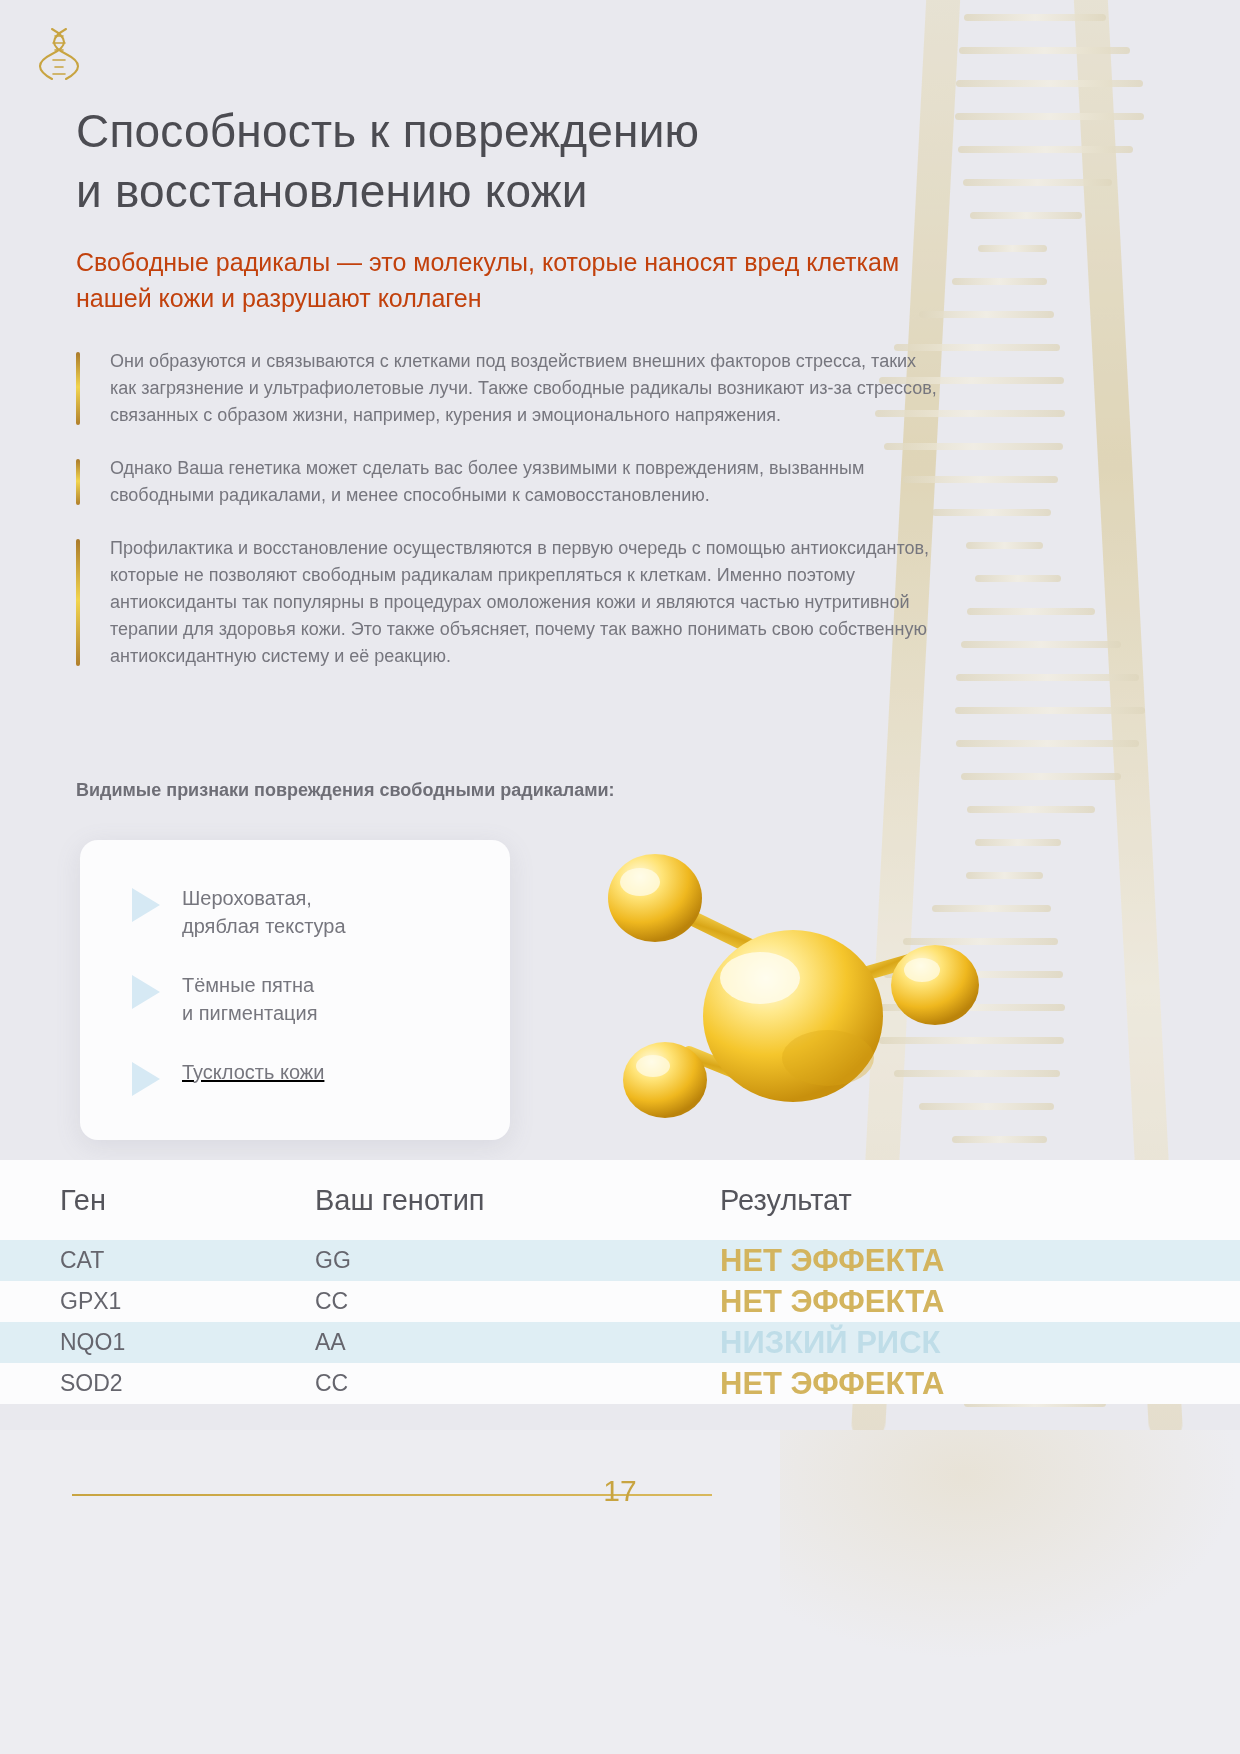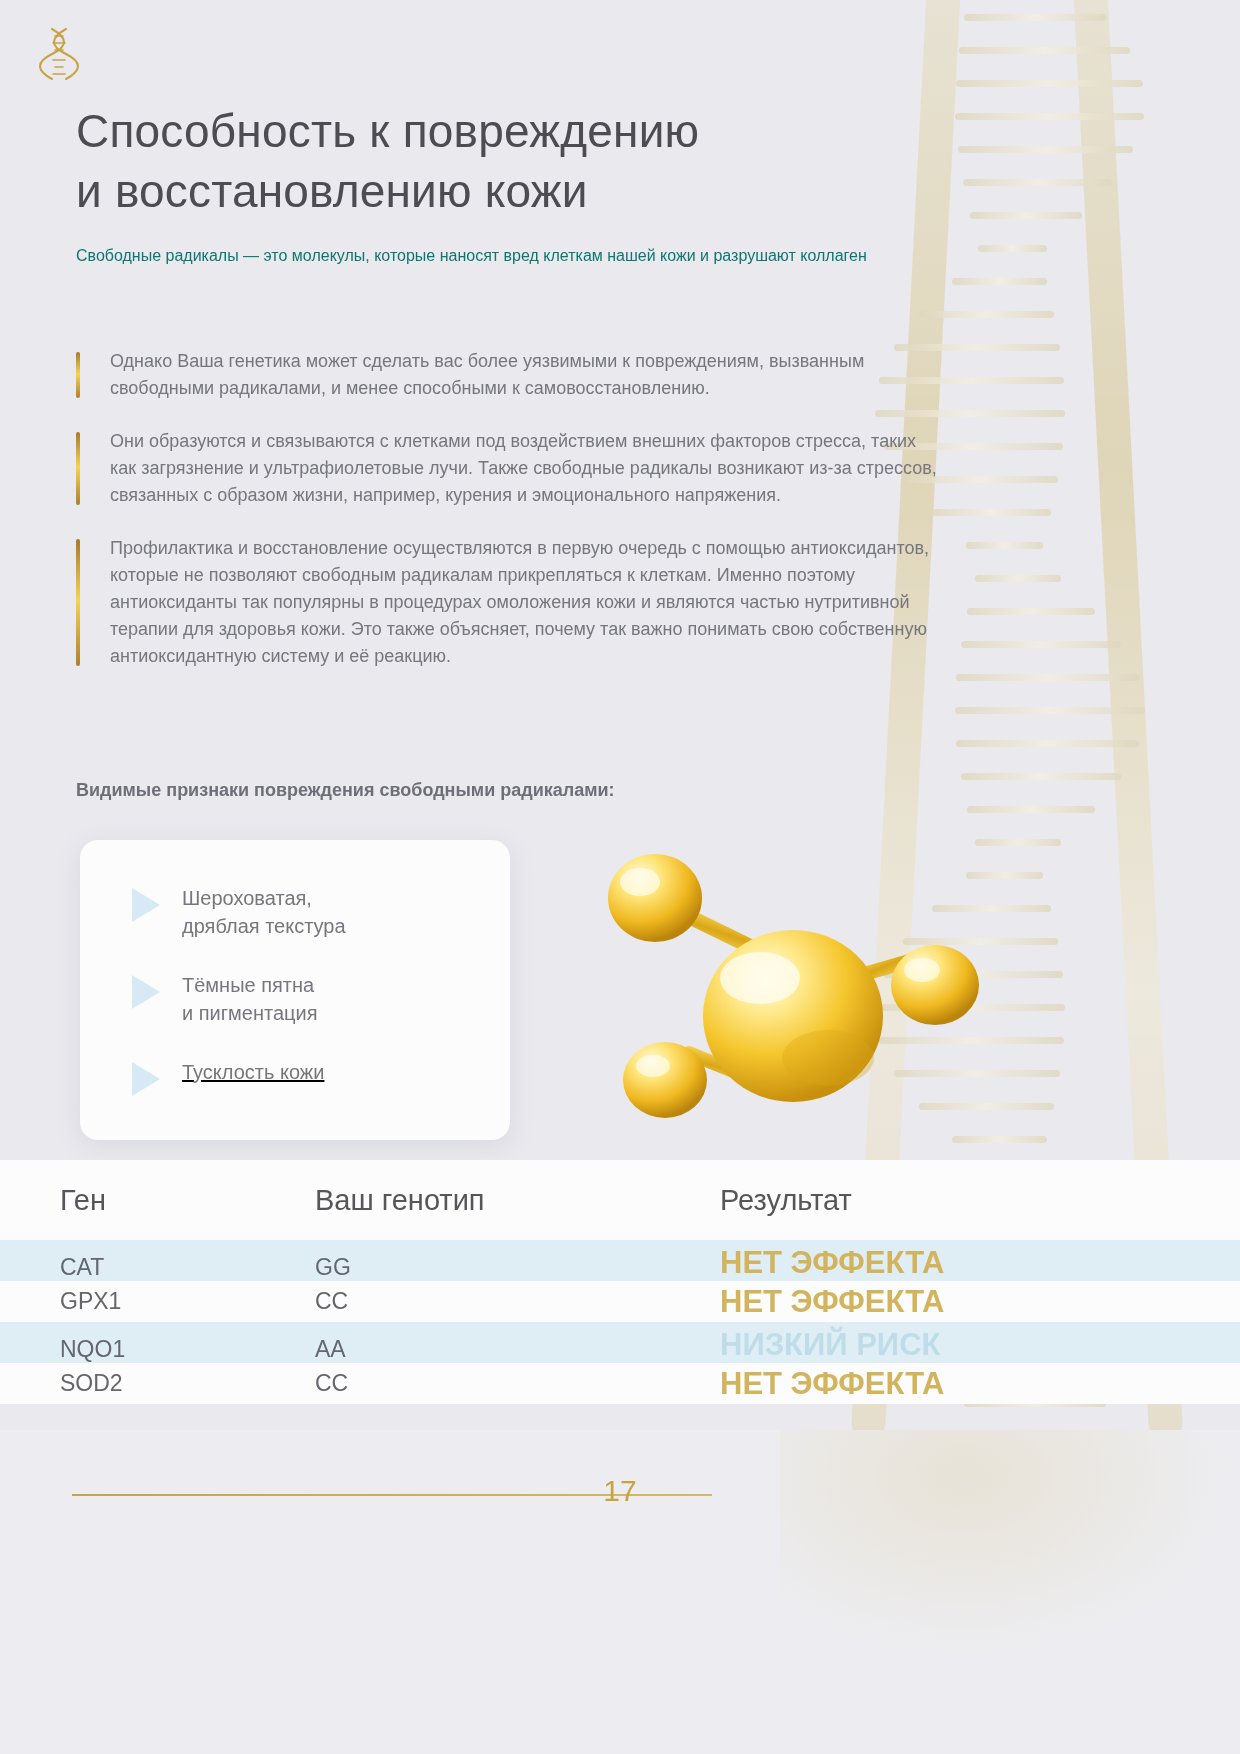--- a/index.html
+++ b/index.html
@@ -40,22 +40,22 @@
     position:absolute; left:38px; top:26px; width:42px; height:56px;
   }
 
   .title {
     position:absolute; left:76px; top:102px; width:900px;
     font-size:46px; font-weight:300; line-height:1.30;
     color:#4c4c52; letter-spacing:.2px;
   }
   .subtitle {
     position:absolute; left:76px; top:245px; width:880px;
-    font-size:16px; font-weight:300; line-height:1.42;
-    color:#0f766e;
+    font-size:25px; font-weight:300; line-height:1.42;
+    color:#c2410c;
   }
 
   
   .blocks { position:absolute; left:76px; top:348px; width:870px; }
   .qblock { position:relative; padding-left:34px; margin-bottom:26px; }
   .qbar {
     position:absolute; left:0; top:4px; bottom:4px; width:4px;
     background:linear-gradient(180deg,#a9792a 0%,#f2d54f 48%,#b07f2c 100%);
     border-radius:2px;
   }
@@ -93,21 +93,21 @@
 
   
   .table-wrap {
     position:absolute; left:0; top:1160px; width:1240px;
   }
   .t-head, .t-row { display:flex; align-items:center; }
   .t-head {
     background:#fcfcfd; height:80px;
   }
   .t-row { height:41px; }
-  .t-row.alt { background:#dfeef4;align-items:flex-end; }
+  .t-row.alt { background:#dfeef4; }
   .t-row.plain { background:#fcfcfd; }
   .c-gene   { width:315px; padding-left:60px; }
   .c-geno   { width:405px; }
   .c-res    { flex:1; }
   .t-head .c-gene, .t-head .c-geno, .t-head .c-res {
     font-size:29px; font-weight:300; color:#55555c;
   }
   .t-row .c-gene, .t-row .c-geno {
     font-size:23px; font-weight:300; color:#65656d;
   }
@@ -206,25 +206,25 @@
   <h1 class="title">
     <span>Способность к повреждению</span><br>
     <span>и восстановлению кожи</span>
   </h1>
 
   <p class="subtitle">Свободные радикалы — это молекулы, которые наносят вред клеткам нашей кожи и разрушают коллаген</p>
 
   <div class="blocks">
     <div class="qblock">
       <span class="qbar"></span>
-      <p class="qtext">Однако Ваша генетика может сделать вас более уязвимыми к повреждениям, вызванным свободными радикалами, и менее способными к самовосстановлению.</p>
+      <p class="qtext">Они образуются и связываются с клетками под воздействием внешних факторов стресса, таких как загрязнение и ультрафиолетовые лучи. Также свободные радикалы возникают из-за стрессов, связанных с образом жизни, например, курения и эмоционального напряжения.</p>
     </div>
     <div class="qblock">
       <span class="qbar"></span>
-      <p class="qtext">Они образуются и связываются с клетками под воздействием внешних факторов стресса, таких как загрязнение и ультрафиолетовые лучи. Также свободные радикалы возникают из-за стрессов, связанных с образом жизни, например, курения и эмоционального напряжения.</p>
+      <p class="qtext">Однако Ваша генетика может сделать вас более уязвимыми к повреждениям, вызванным свободными радикалами, и менее способными к самовосстановлению.</p>
     </div>
     <div class="qblock">
       <span class="qbar"></span>
       <p class="qtext">Профилактика и восстановление осуществляются в первую очередь с помощью антиоксидантов, которые не позволяют свободным радикалам прикрепляться к клеткам. Именно поэтому антиоксиданты так популярны в процедурах омоложения кожи и являются частью нутритивной терапии для здоровья кожи. Это также объясняет, почему так важно понимать свою собственную антиоксидантную систему и её реакцию.</p>
     </div>
   </div>
 
   <p class="signs-heading">Видимые признаки повреждения свободными радикалами:</p>
 
   <div class="card">

